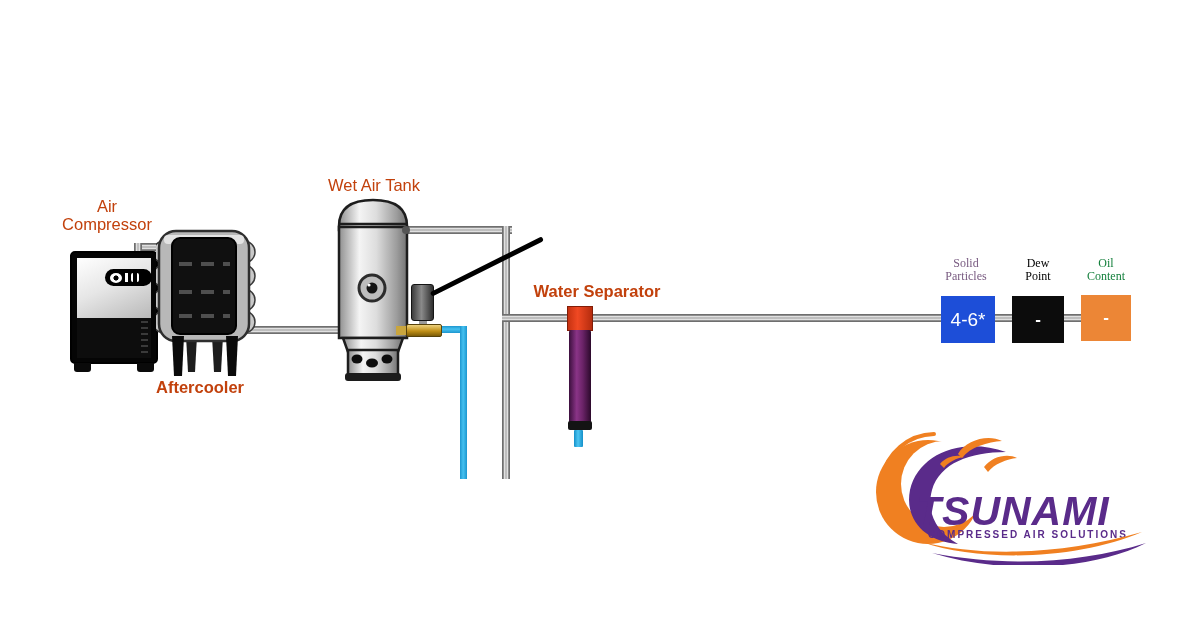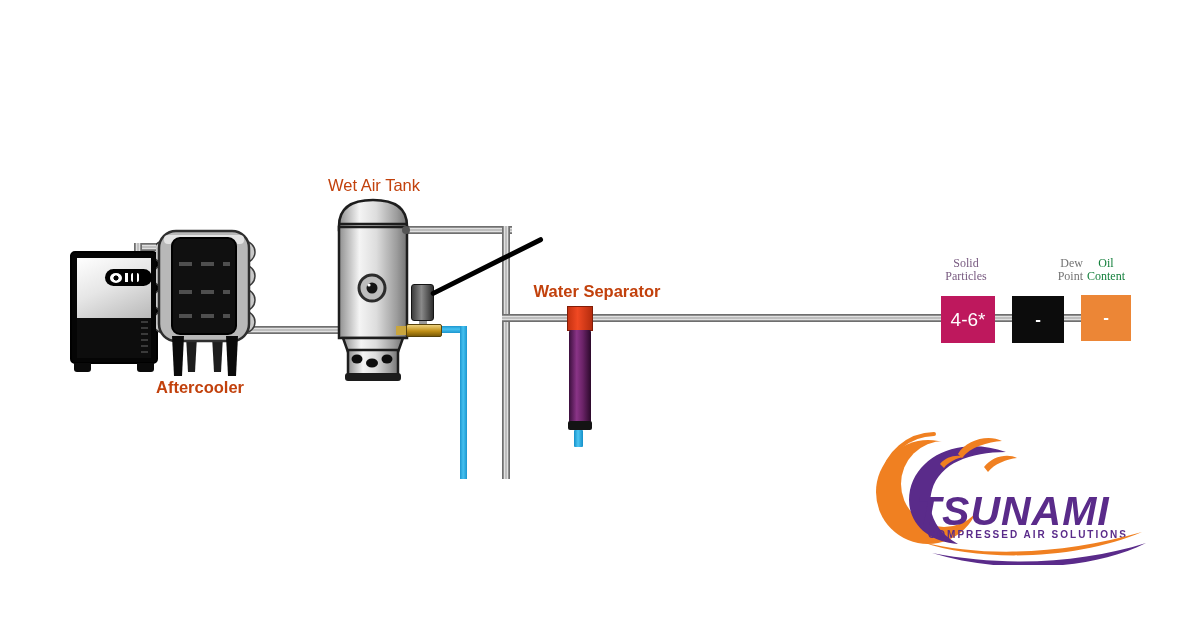--- a/index.html
+++ b/index.html
@@ -155,37 +155,39 @@
   <div class="valve-link"></div>
   <div class="valve-tee"></div>
   <div class="valve-box"></div>
   <div class="leader"></div>
 
   <div class="sep-cap"></div>
   <div class="sep-body"></div>
   <div class="sep-band"></div>
   <div class="sep-tube"></div>
 
-  <div class="ind-box" style="left:941px;top:296px;width:54px;height:47px;background:#be185d;">
+  <div class="ind-box" style="left:941px;top:296px;width:54px;height:47px;background:#1d4ed8;">
     <span>4-6*</span>
   </div>
   <div class="ind-box" style="left:1012px;top:296px;width:52px;height:47px;background:#0c0c0c;font-weight:bold;font-size:17px;">
     <span>-</span>
   </div>
   <div class="ind-box" style="left:1081px;top:295px;width:50px;height:46px;background:#ec8636;font-weight:bold;font-size:17px;">
     <span>-</span>
   </div>
 
+  <div class="lbl" style="left:47px;top:197px;width:120px;">Air
+Compressor</div>
   <div class="lbl" style="left:150px;top:378px;width:100px;font-weight:bold;">Aftercooler</div>
   <div class="lbl" style="left:314px;top:176px;width:120px;">Wet Air Tank</div>
   <div class="lbl" style="left:527px;top:282px;width:140px;font-weight:bold;">Water Separator</div>
 
   <div class="ind-lbl" style="left:921px;top:257px;width:90px;color:#785a80;">Solid
 Particles</div>
-  <div class="ind-lbl" style="left:993px;top:257px;width:90px;color:#737373;text-align:right;">Dew
+  <div class="ind-lbl" style="left:993px;top:257px;width:90px;color:#000000;">Dew
 Point</div>
   <div class="ind-lbl" style="left:1061px;top:257px;width:90px;color:#15803d;">Oil
 Content</div>
 
   <svg class="svg-comp" style="left:870px;top:430px;z-index:3;" width="280" height="135" viewBox="0 0 280 135">
 
     <path d="M12,48 A54,54 0 0,1 64,4" fill="none" stroke="#f08021" stroke-width="4" stroke-linecap="round"></path>
 
     <circle cx="58" cy="62" r="52" fill="#f08021"></circle>
     <circle cx="74" cy="54" r="43" fill="#ffffff"></circle>

